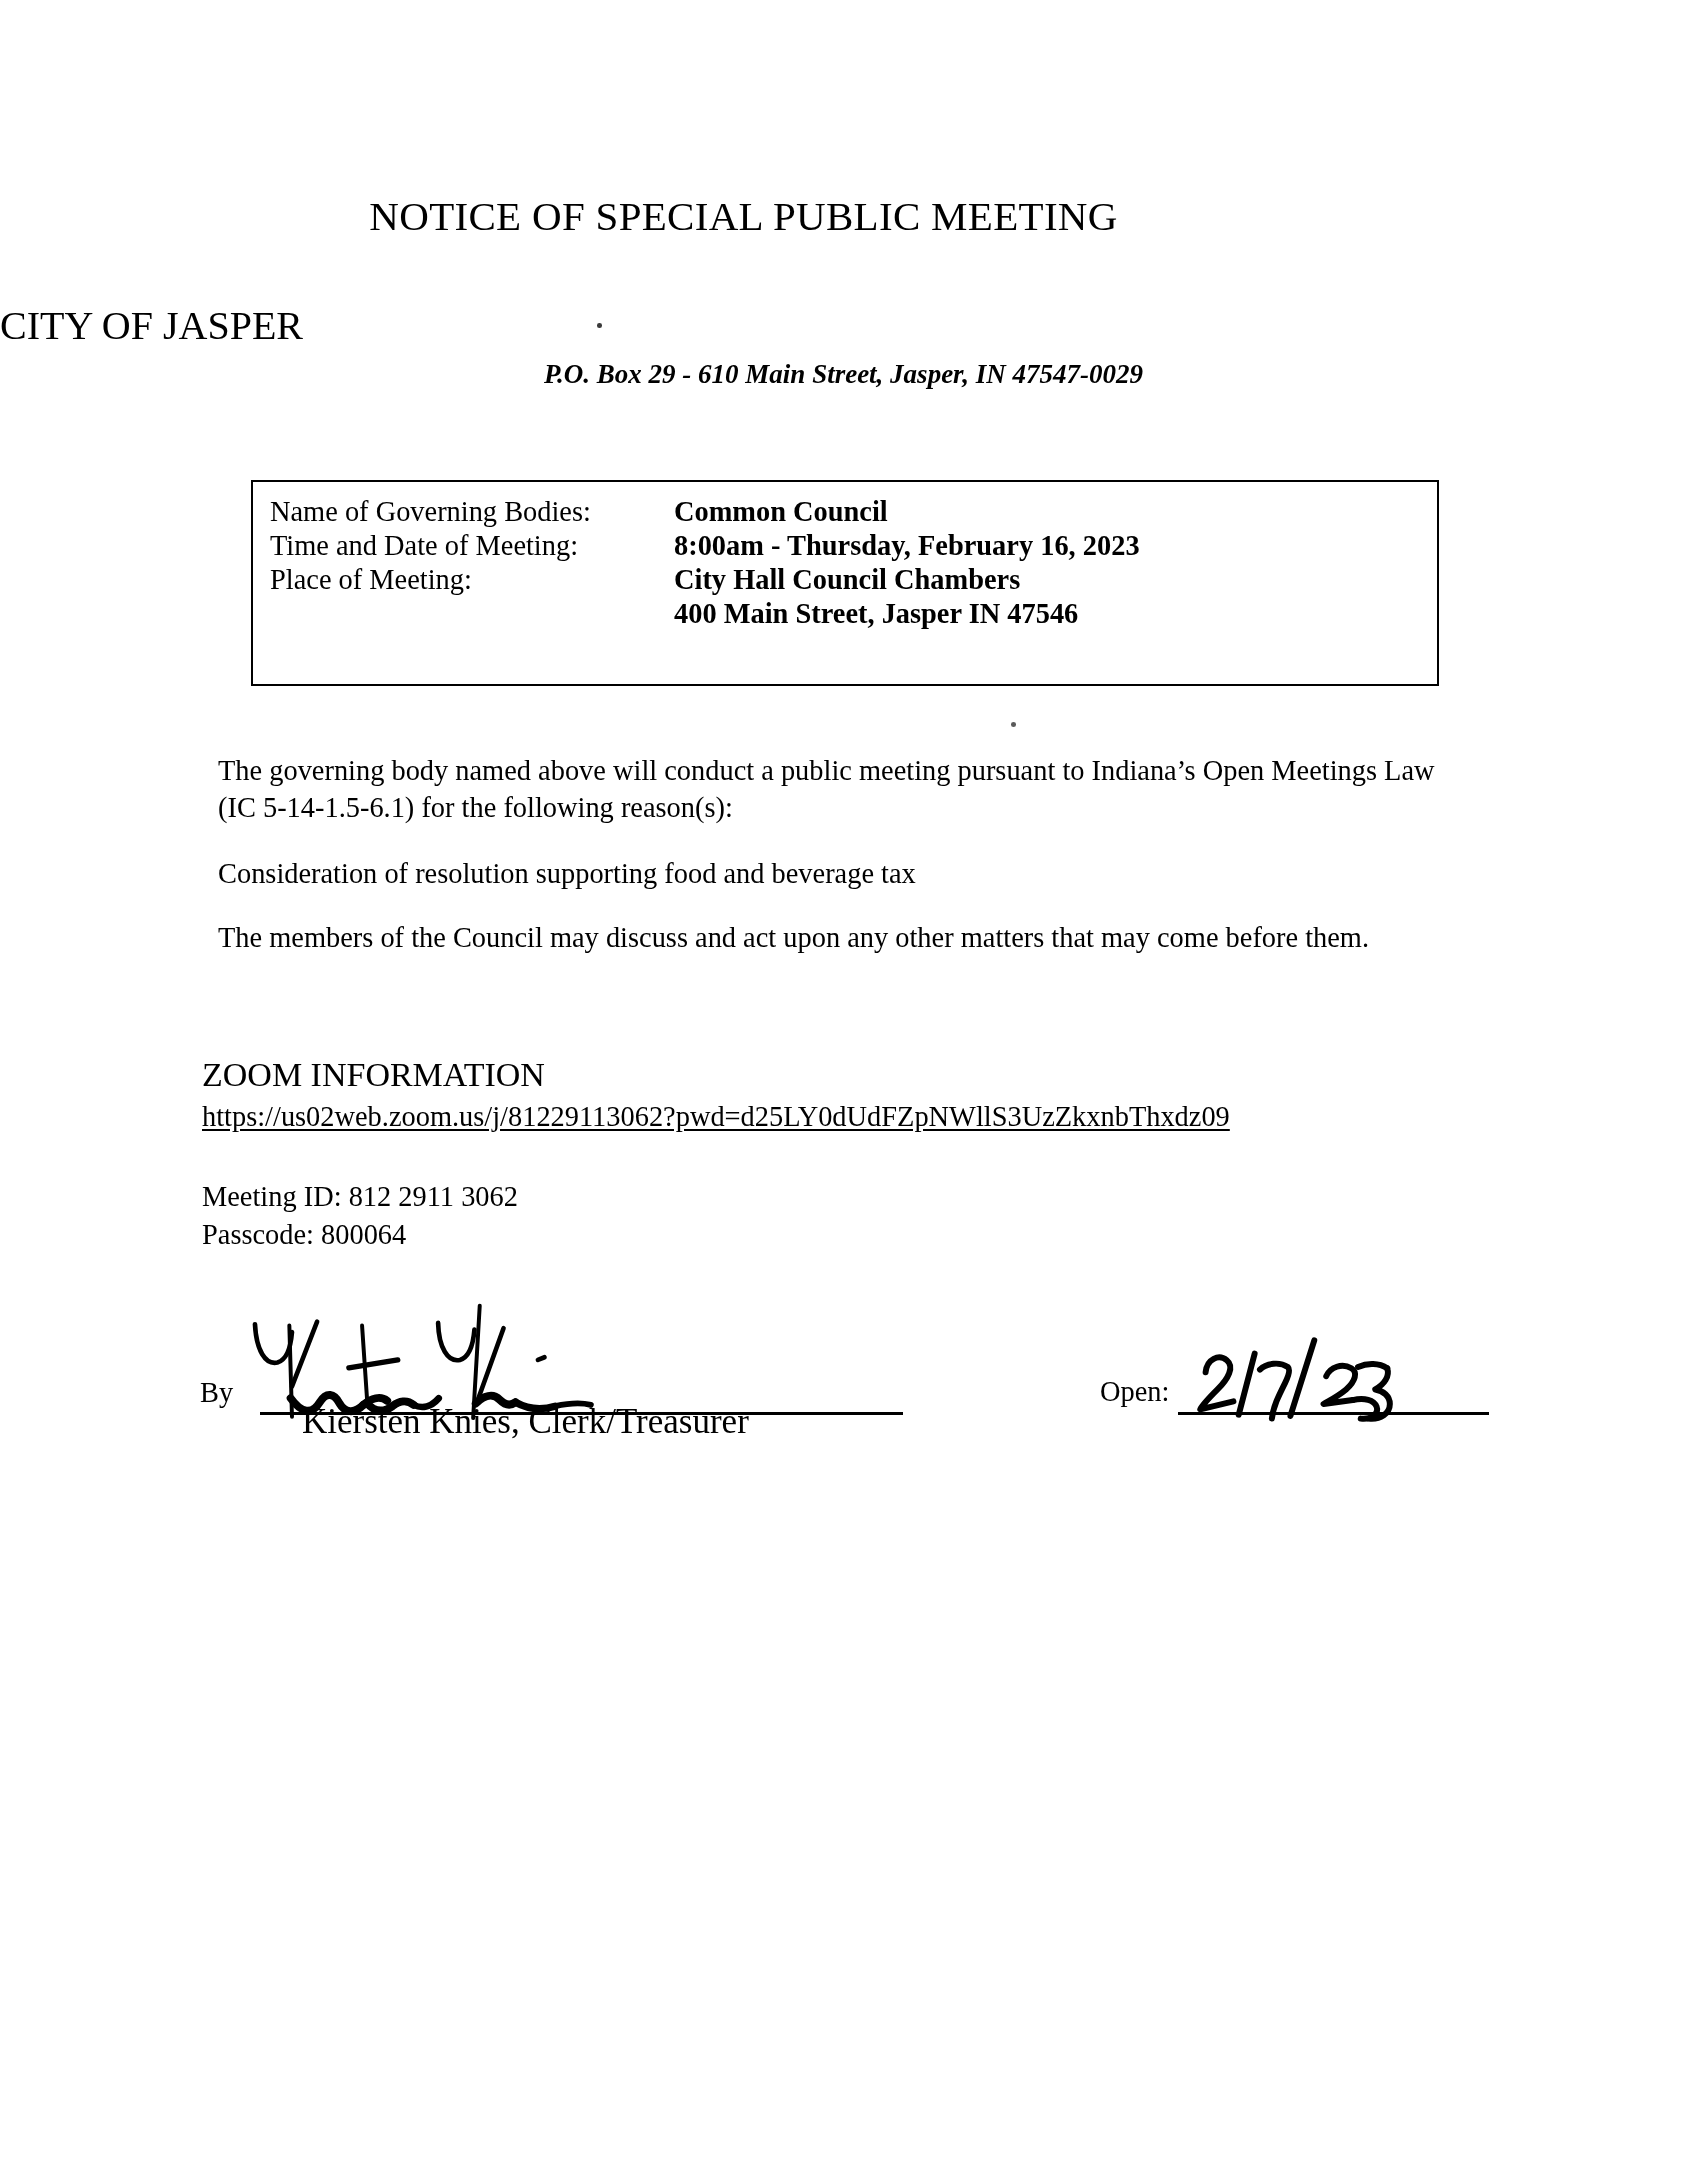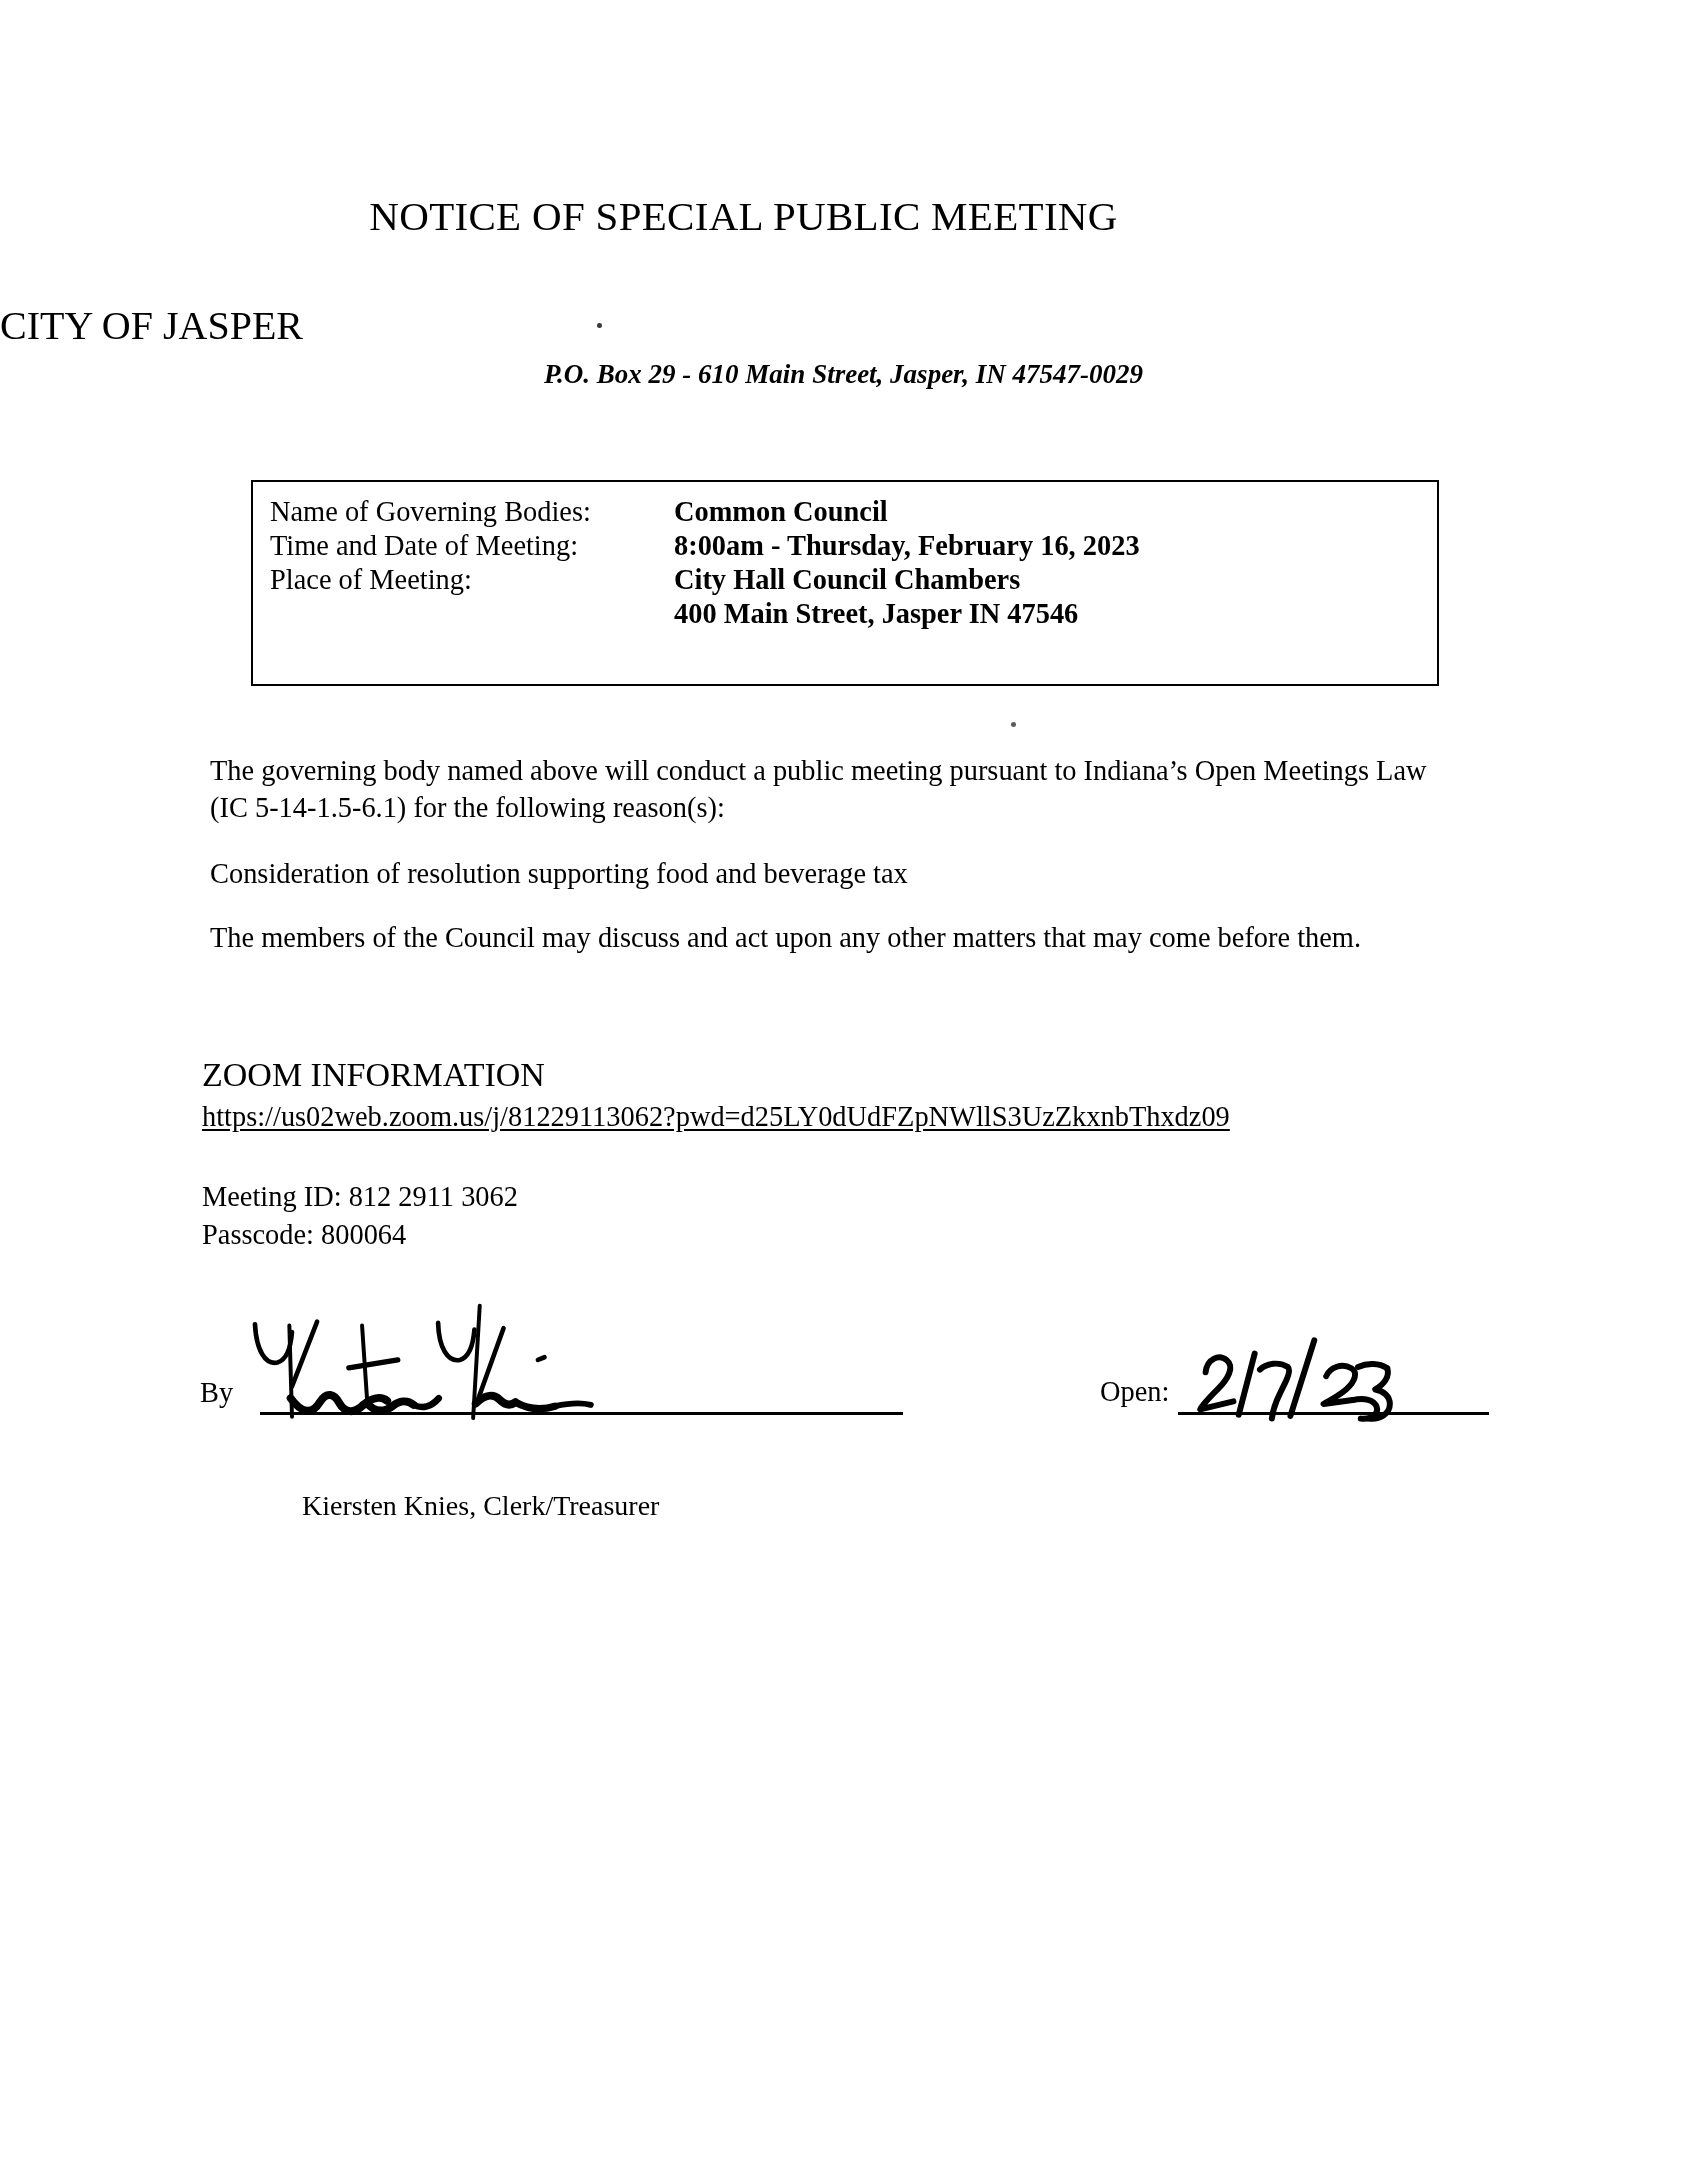--- a/index.html
+++ b/index.html
@@ -118,21 +118,21 @@
   
   .body-block {
     position: absolute;
     left: 202px;
     top: 752px;
     width: 1244px;
   }
   .para {
     font-size: 28.4px;
     line-height: 1.32;
-    margin: 0 0 28px 8px;
+    margin: 0 0 28px 16px;
   }
   .para.tight {
     margin-bottom: 26.5px;
   }
 
   .zoom-block {
     position: absolute;
     left: 202px;
     top: 1053px;
     width: 1257px;
@@ -173,22 +173,22 @@
     position: absolute;
     left: 260px;
     top: 1412px;
     width: 643px;
     height: 2.6px;
     background: #000000;
   }
   .sig-name {
     position: absolute;
     left: 302px;
-    top: 1492px;
-    font-size: 28px;
+    top: 1404px;
+    font-size: 35px;
     line-height: 1.0;
     white-space: nowrap;
   }
   .signature-svg {
     position: absolute;
     left: 251px;
     top: 1299px;
     width: 476px;
     height: 139px;
     pointer-events: none;

